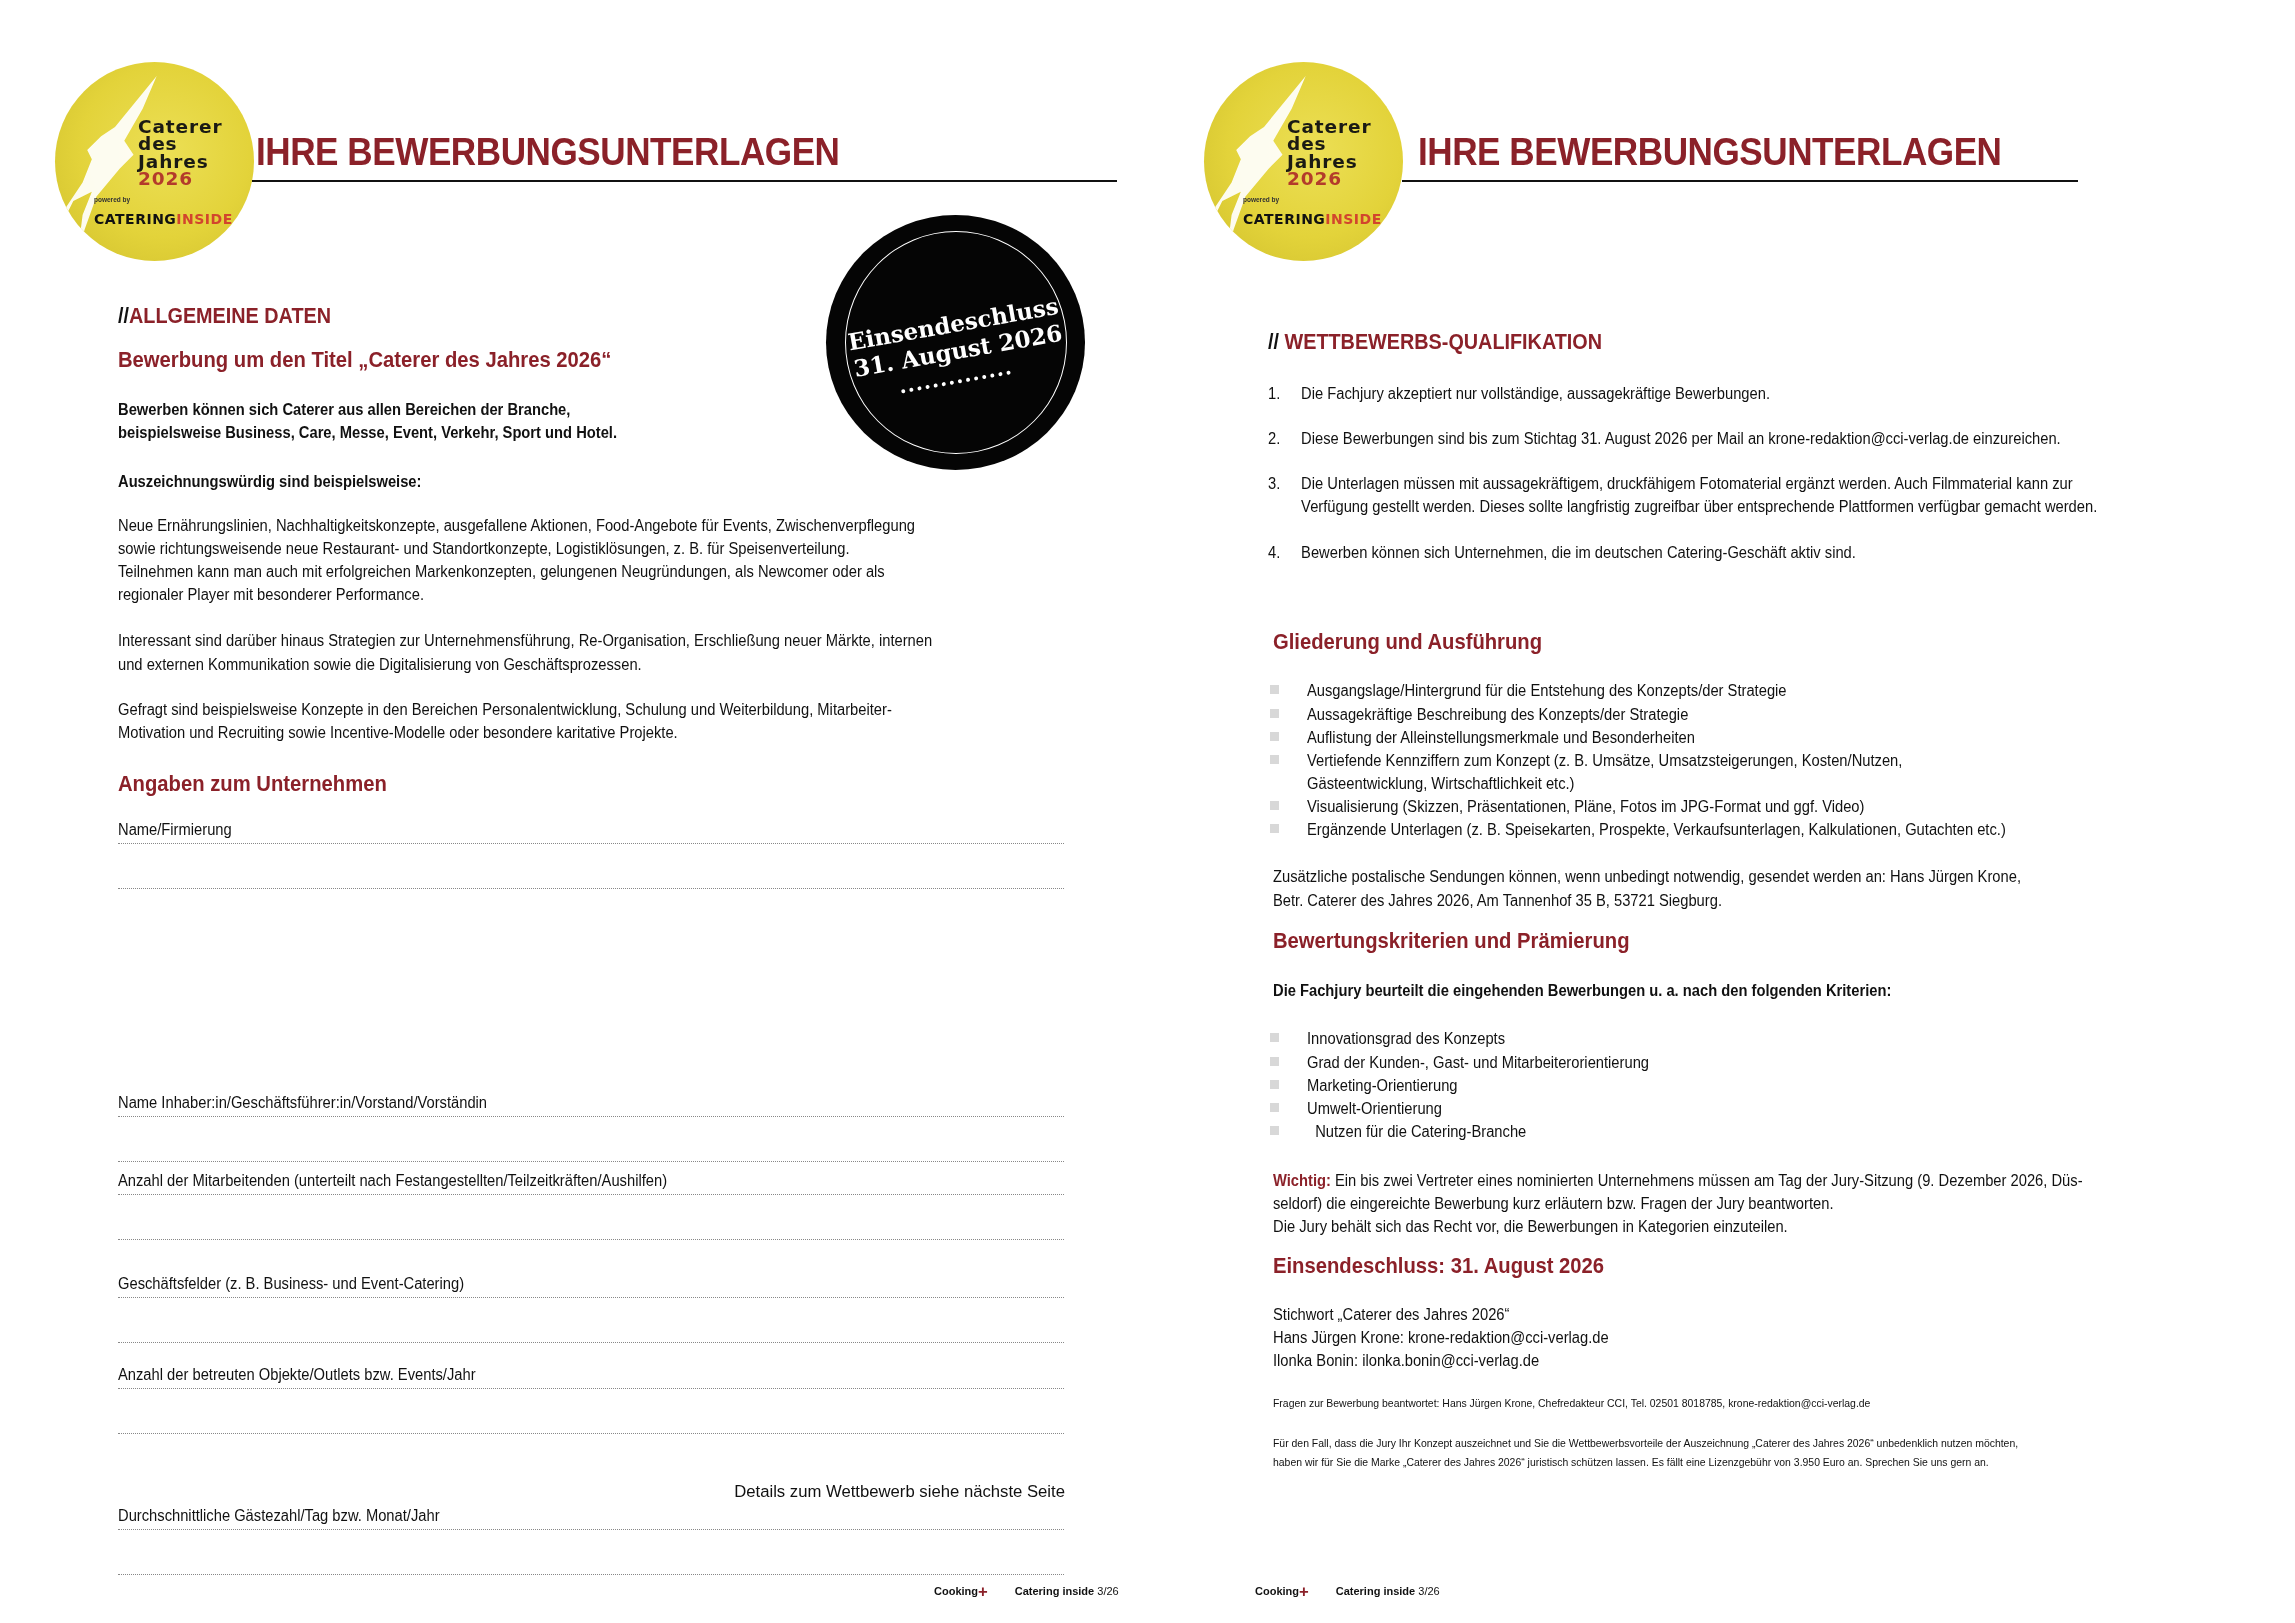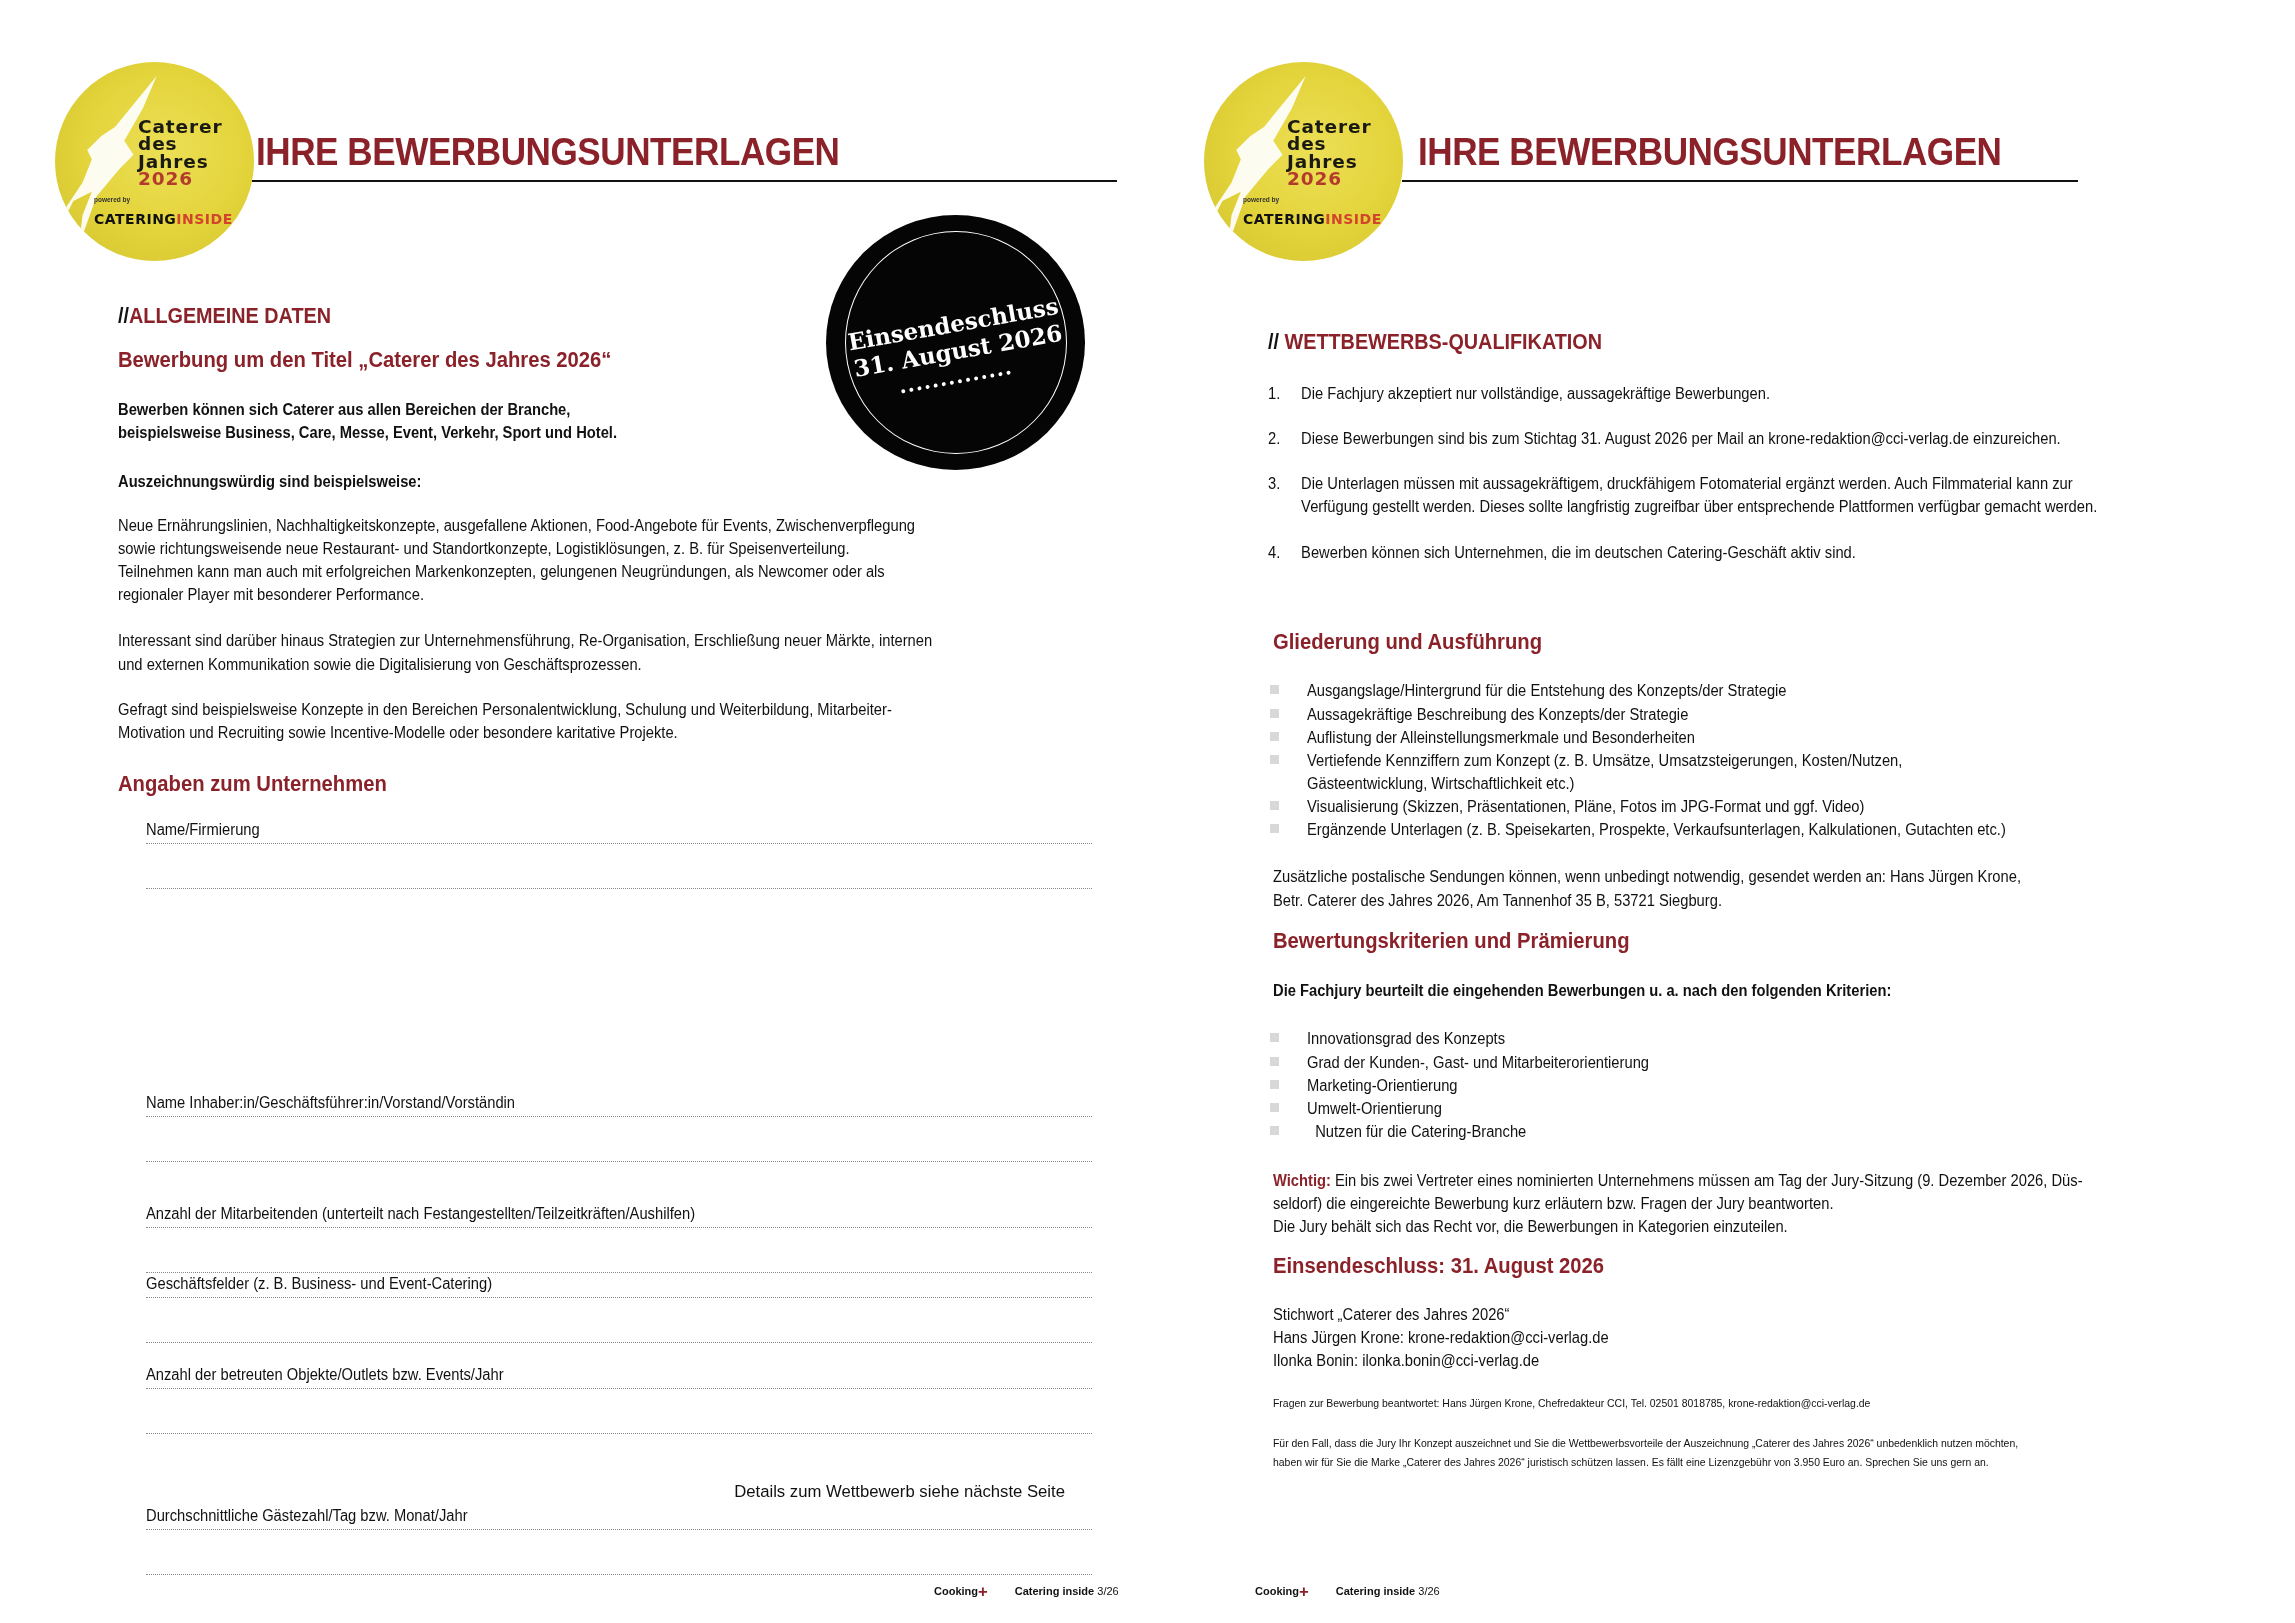--- a/index.html
+++ b/index.html
@@ -28,21 +28,21 @@
 
   .h-section { position: absolute; font-weight: bold; font-size: 22px; color: #8b2129;
                transform: scaleX(0.9); transform-origin: left; white-space: nowrap; }
   .h-section .sl { color: #111; }
   .h-sub { position: absolute; font-weight: bold; font-size: 22px; color: #8b2129;
            transform: scaleX(0.92); transform-origin: left; white-space: nowrap; }
   .para { position: absolute; font-size: 16px; line-height: 23px; white-space: nowrap;
           transform: scaleX(0.92); transform-origin: left; }
   .para.bold { font-weight: bold; }
 
-  .field { position: absolute; left: 118px; width: 946px; height: 91px; margin-left: 28px; }
+  .field { position: absolute; left: 118px; width: 946px; height: 91px; }
   .field .label { position: absolute; left: 0; top: 0; font-size: 16px; white-space: nowrap;
                   transform: scaleX(0.92); transform-origin: left; }
   .field .dots { position: absolute; left: 0; right: 0; height: 0; border-bottom: 1.4px dotted #888; }
   .field .dots.d1 { top: 22px; }
   .field .dots.d2 { top: 67px; }
 
   .next-hint { position: absolute; right: 83px; top: 1482px; font-size: 16.7px; white-space: nowrap; }
 
   .footer { position: absolute; top: 1585px; font-size: 11px; white-space: nowrap; }
   .footer b { font-weight: bold; margin-left: 27px; }
@@ -127,21 +127,21 @@
   <div class="field" style="top:821px;">
     <div class="label">Name/Firmierung</div>
     <div class="dots d1"></div>
     <div class="dots d2"></div>
   </div>
   <div class="field" style="top:1094px;">
     <div class="label">Name Inhaber:in/Geschäftsführer:in/Vorstand/Vorständin</div>
     <div class="dots d1"></div>
     <div class="dots d2"></div>
   </div>
-  <div class="field" style="top:1205px;">
+  <div class="field" style="top:1172px;">
     <div class="label">Anzahl der Mitarbeitenden (unterteilt nach Festangestellten/Teilzeitkräften/Aushilfen)</div>
     <div class="dots d1"></div>
     <div class="dots d2"></div>
   </div>
   <div class="field" style="top:1366px;">
     <div class="label">Anzahl der betreuten Objekte/Outlets bzw. Events/Jahr</div>
     <div class="dots d1"></div>
     <div class="dots d2"></div>
   </div>
   <div class="field" style="top:1275px;">

